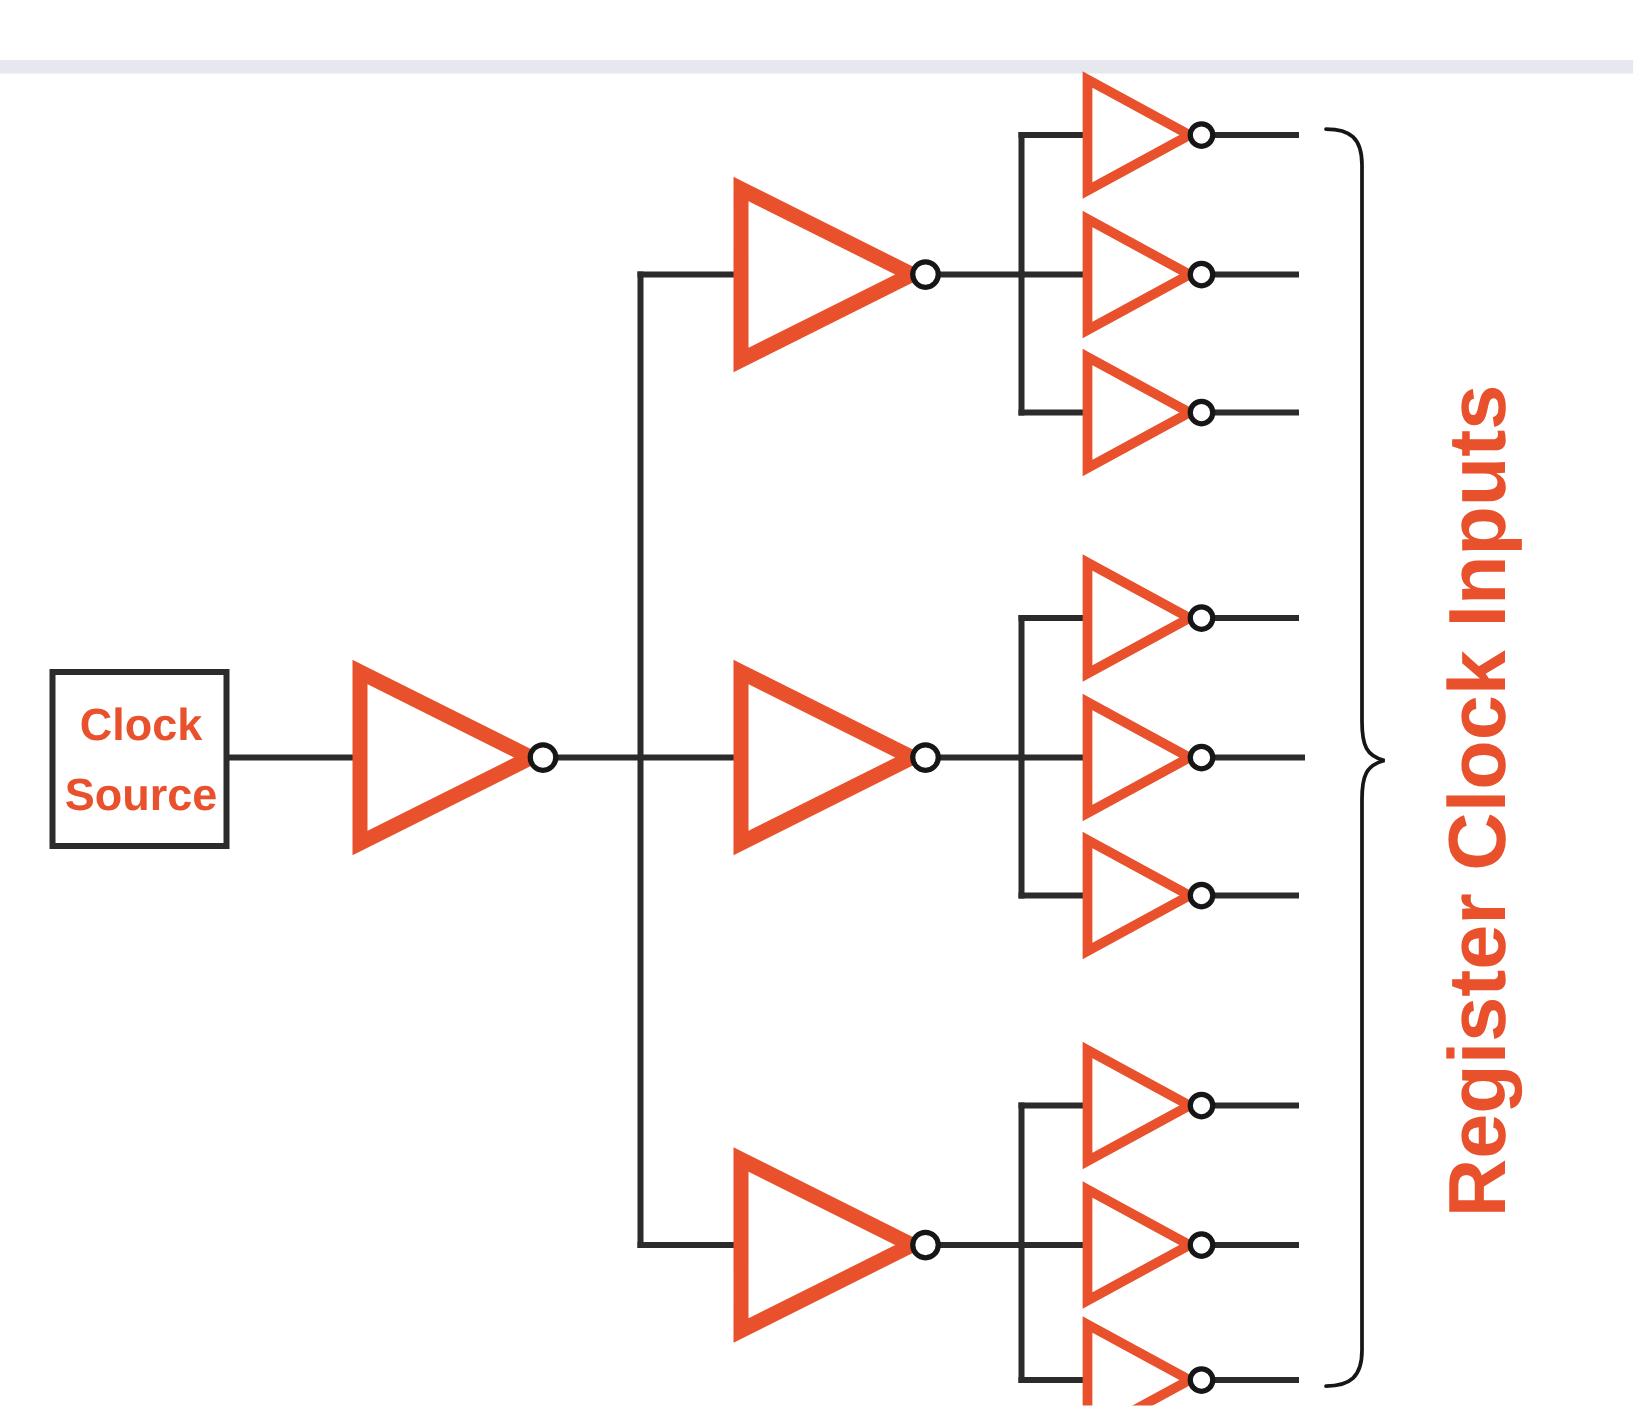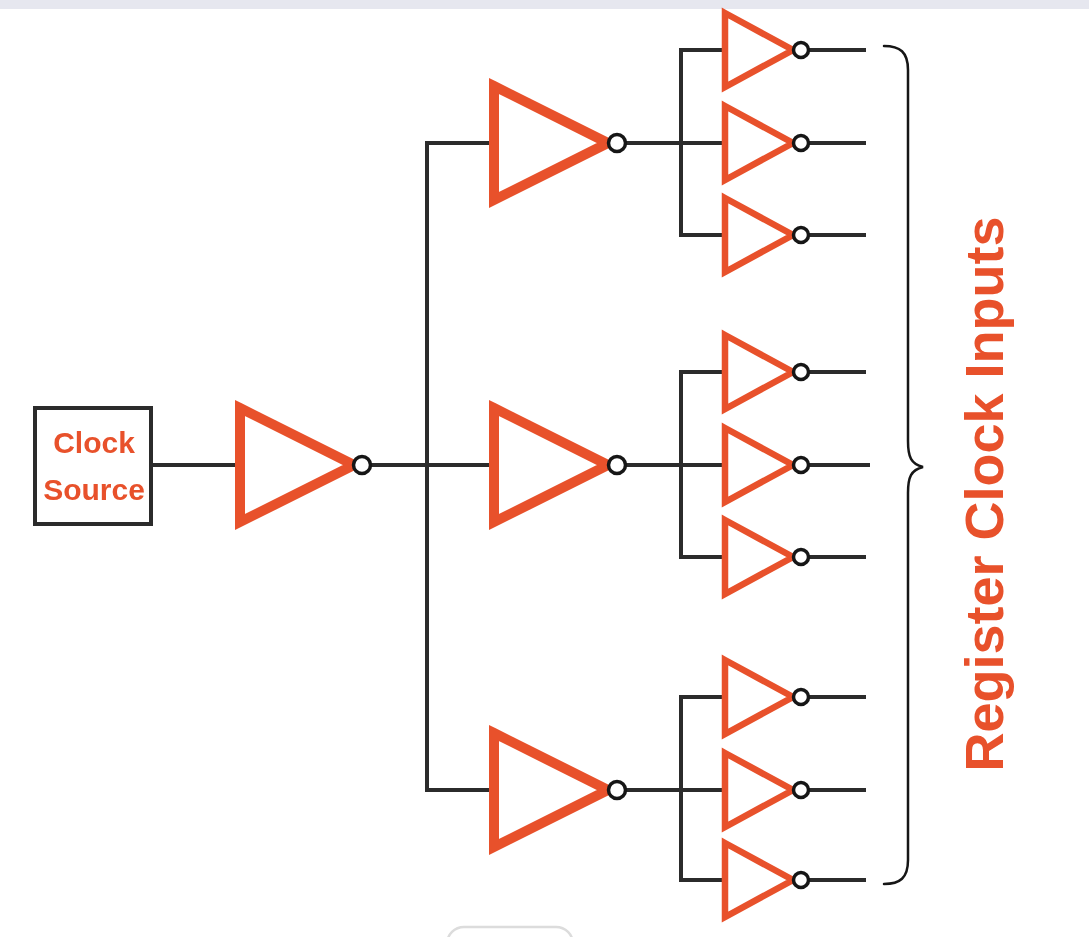--- a/index.html
+++ b/index.html
@@ -2,21 +2,21 @@
 <html style="--accent: #e8512b; --wire: #2b2b2b; --bubble: #161616; --topbar: #e6e7ef; --pill_border: #dcdcdc;"><head>
 <meta charset="utf-8">
 <style>
   html, body {
     margin: 0; padding: 0;
     width: 1089px; height: 937px;
     overflow: hidden;
     background: #ffffff;
     font-family: "Liberation Sans", sans-serif;
   }
-  #stage { position: relative; width: 1089px; height: 812px; }
+  #stage { position: relative; width: 1089px; height: 812px; margin-top: 40px; }
   svg { display: block; }
 
   .chrome-strip { fill: var(--topbar); }
   .wire { stroke: var(--wire); stroke-width: 4; fill: none; stroke-linecap: butt; }
   .box  { fill: #ffffff; stroke: var(--wire); stroke-width: 4; }
   .buf  { fill: #ffffff; stroke: var(--accent); stroke-linejoin: miter; }
   .buf-big   { stroke-width: 10; }
   .buf-small { stroke-width: 6.5; }
   .bubble { fill: #ffffff; stroke: var(--bubble); stroke-width: 3.5; }
   .brace { fill: none; stroke: var(--bubble); stroke-width: 2.5; stroke-linecap: round; }

